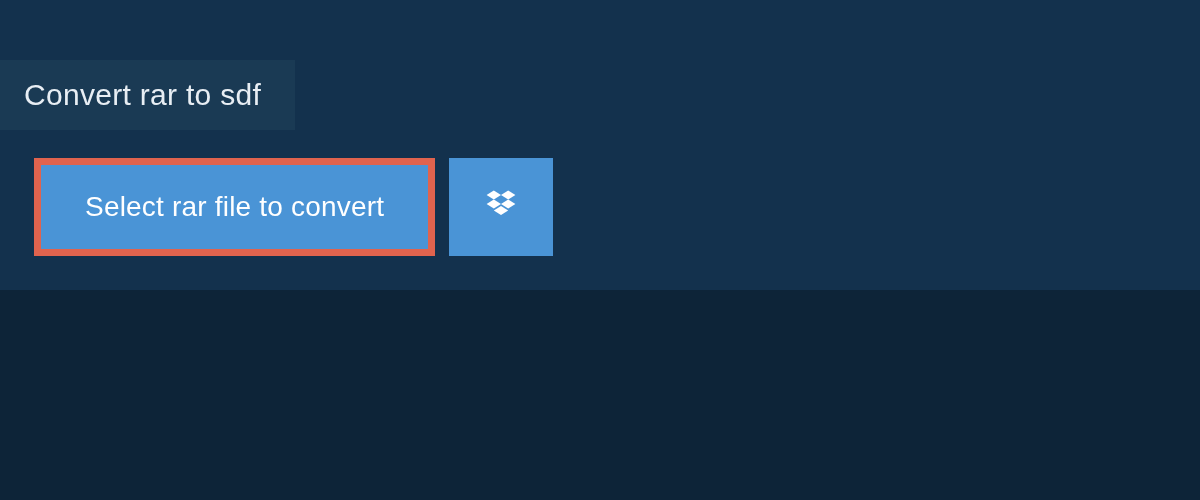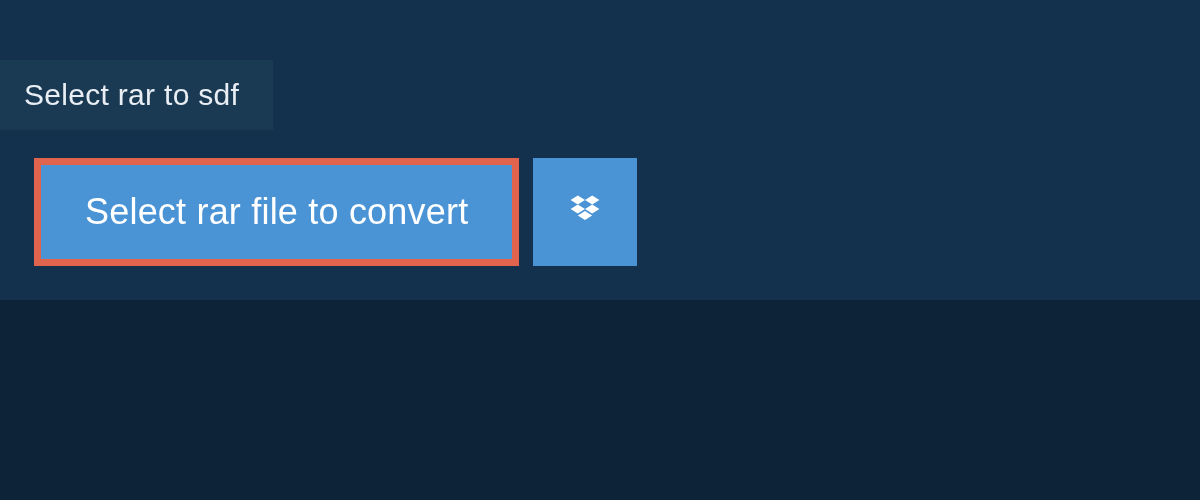--- a/index.html
+++ b/index.html
@@ -28,21 +28,21 @@
   .button-row {
     display: flex;
     gap: 14px;
     padding: 28px 34px 34px 34px;
     align-items: stretch;
   }
   .select-btn {
     background: #4a94d6;
     border: 7px solid #e0634e;
     color: #ffffff;
-    font-size: 36px;
+    font-size: 28px;
     font-weight: 300;
     padding: 26px 44px;
     cursor: pointer;
     display: flex;
     align-items: center;
     letter-spacing: 0.2px;
   }
   .dropbox-btn {
     background: #4a94d6;
     width: 104px;
@@ -52,21 +52,21 @@
     cursor: pointer;
   }
   .dropbox-btn svg { width: 36px; height: 36px; fill: #ffffff; }
 </style>
 </head>
 <body>
 
 <div class="panel">
 
   <div class="tab">
-    <span class="tab-label">Select rar to sdf</span>
+    <span class="tab-label">Convert rar to sdf</span>
   </div>
 
   <div class="button-row">
 
     <div class="select-btn">
       <span>Select rar file to convert</span>
     </div>
 
     <div class="dropbox-btn">
       <span>

